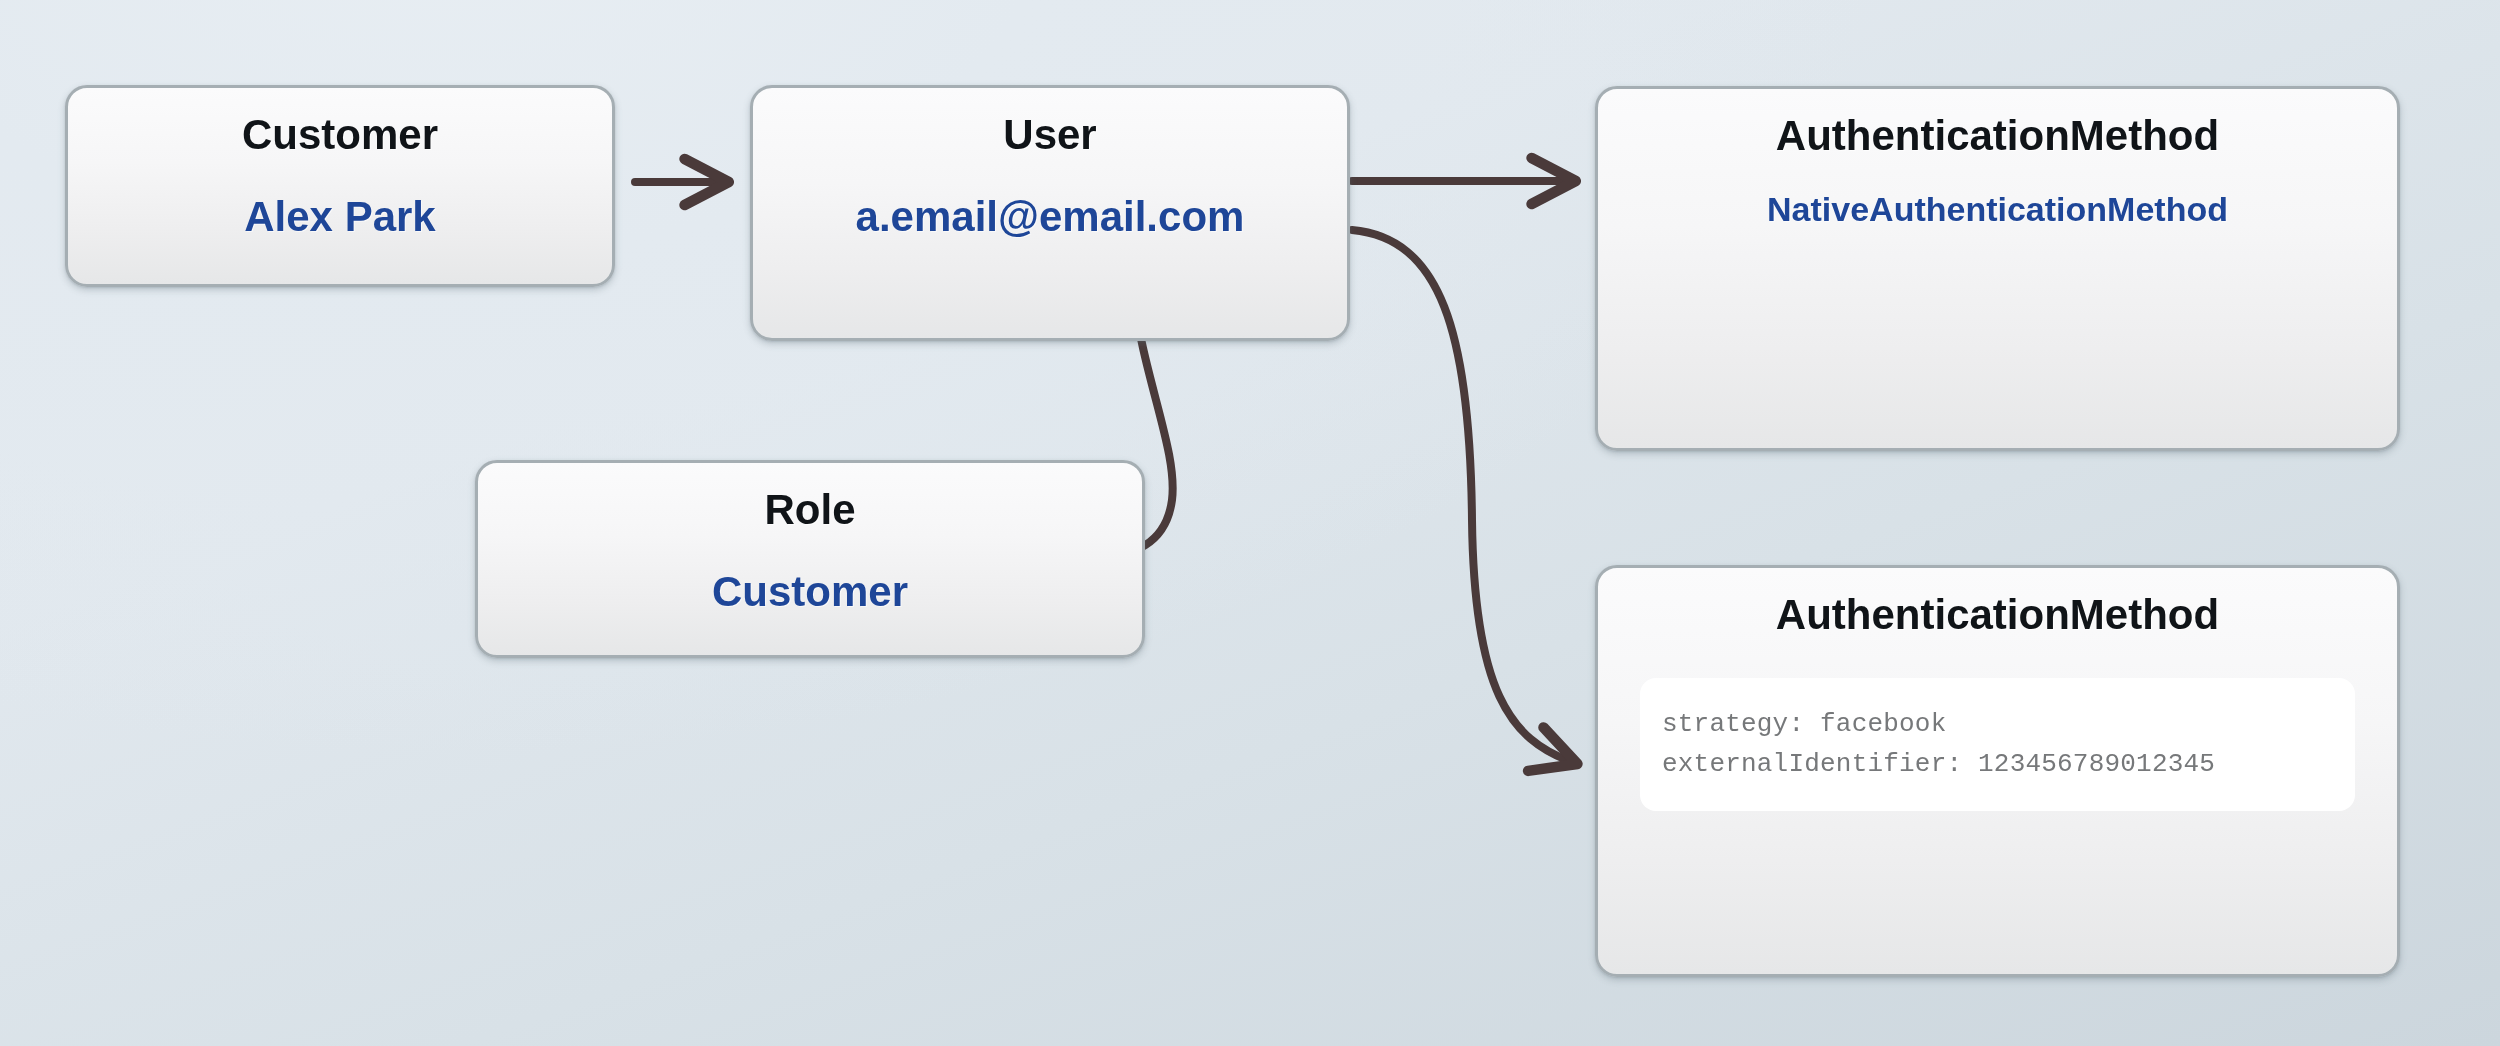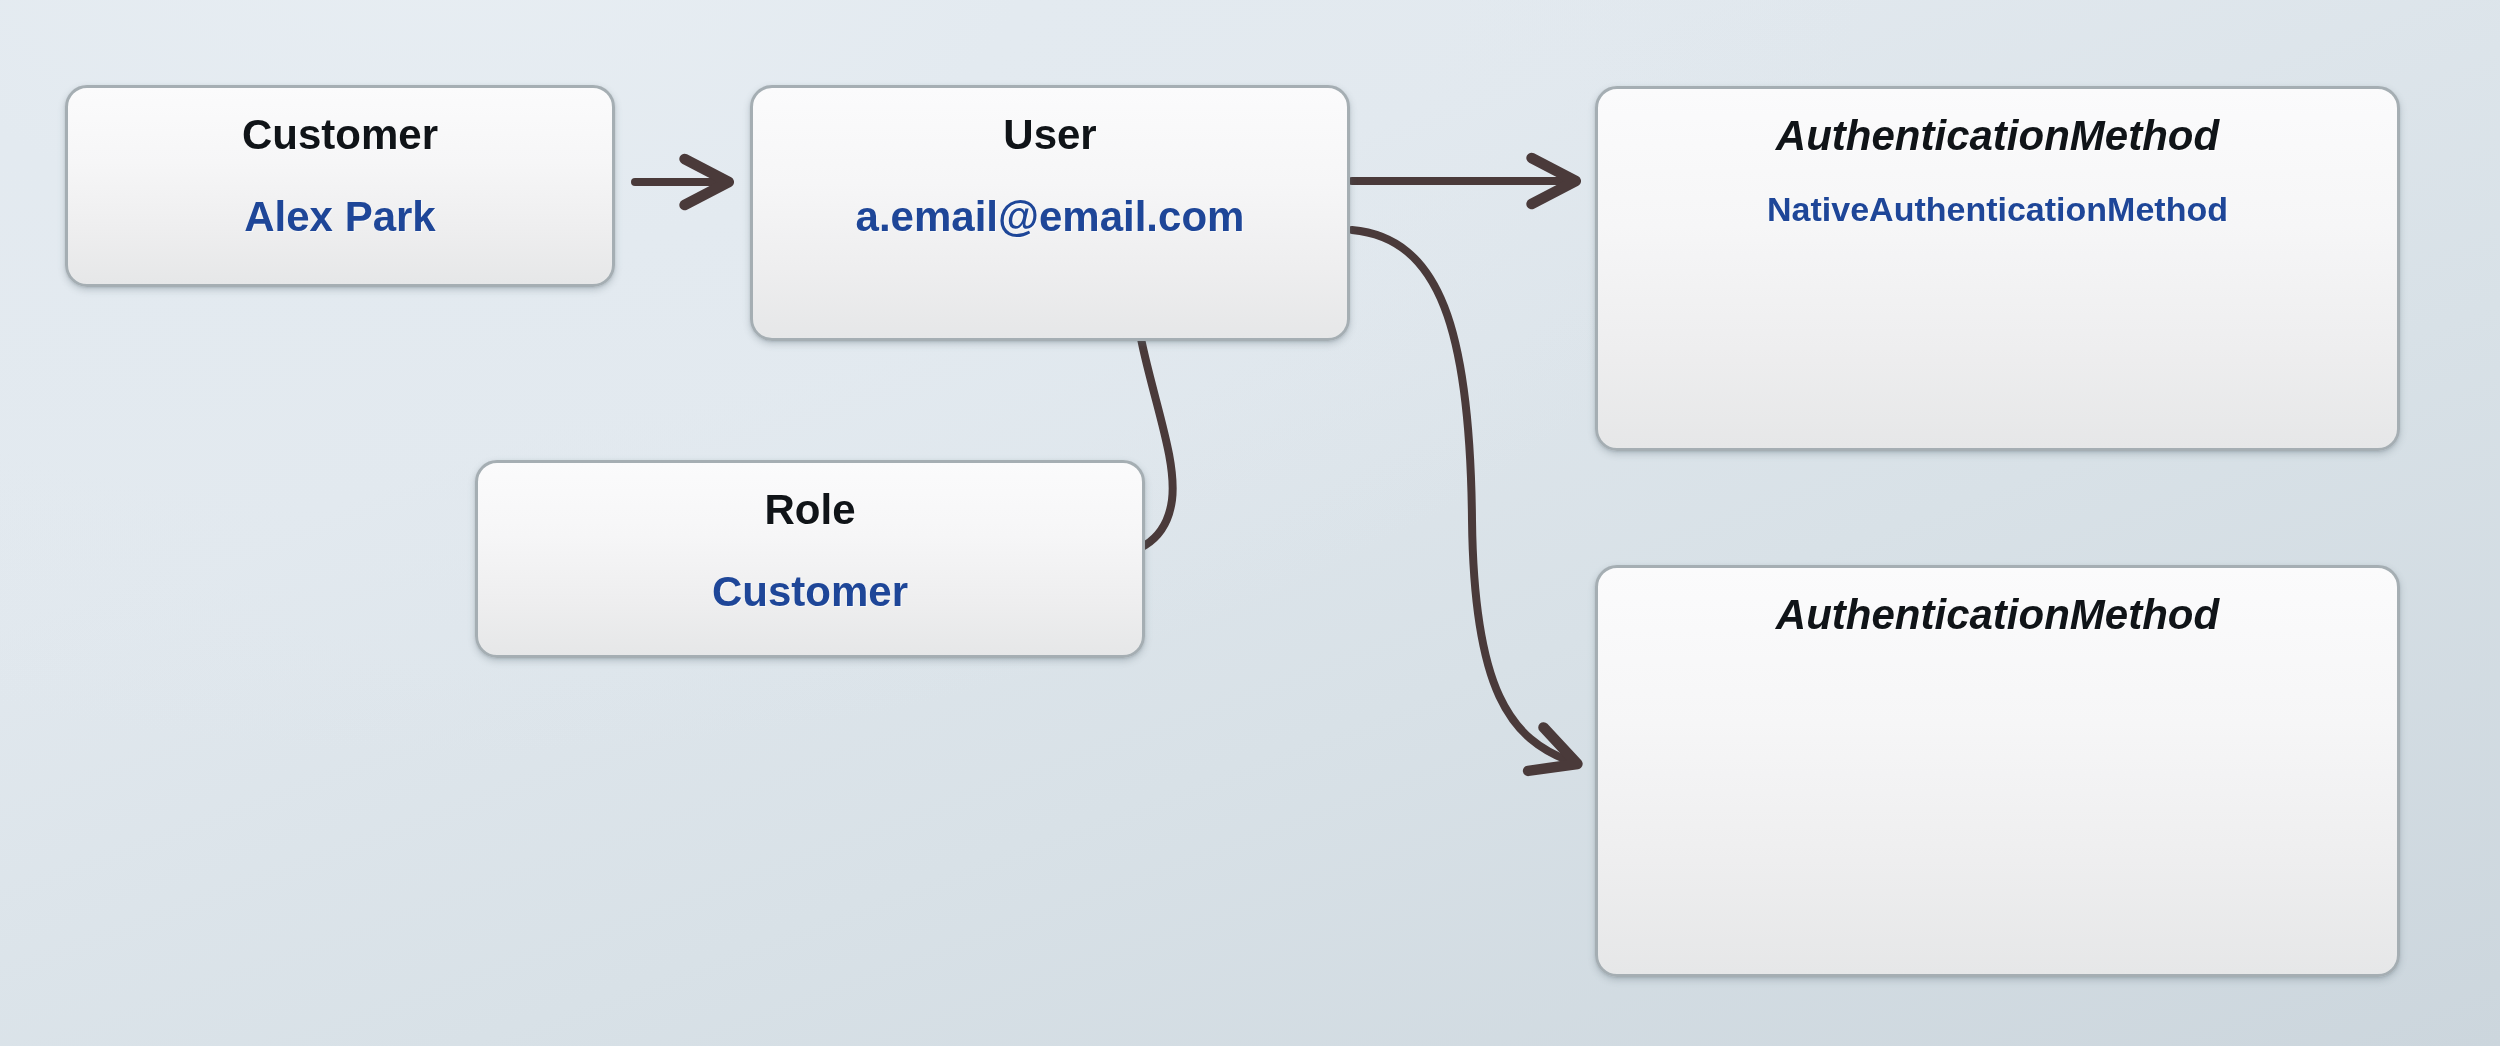--- a/index.html
+++ b/index.html
@@ -68,21 +68,20 @@
     font-size: 42px;
     margin-top: 36px;
     line-height: 1.1;
   }
 
   
   .node.card .node-title {
     font-size: 42px;
     margin-top: 24px;
     line-height: 1.1;
-    font-style: italic;
   }
   .node.card .node-value {
     font-size: 34px;
     margin-top: 32px;
     line-height: 1.1;
   }
   .detail-panel {
     background: #ffffff;
     border-radius: 16px;
     align-self: stretch;
@@ -153,15 +152,19 @@
     <div class="node-value">Customer</div>
   </div>
 
   <div class="node card" id="node-auth-native">
     <div class="node-title">AuthenticationMethod</div>
     <div class="node-value">NativeAuthenticationMethod</div>
   </div>
 
   <div class="node card" id="node-auth-external">
     <div class="node-title">AuthenticationMethod</div>
+    <div class="detail-panel">
+      <div class="detail-line">strategy: facebook</div>
+      <div class="detail-line">externalIdentifier: 123456789012345</div>
+    </div>
   </div>
 
 </div>
 
 </body></html>

